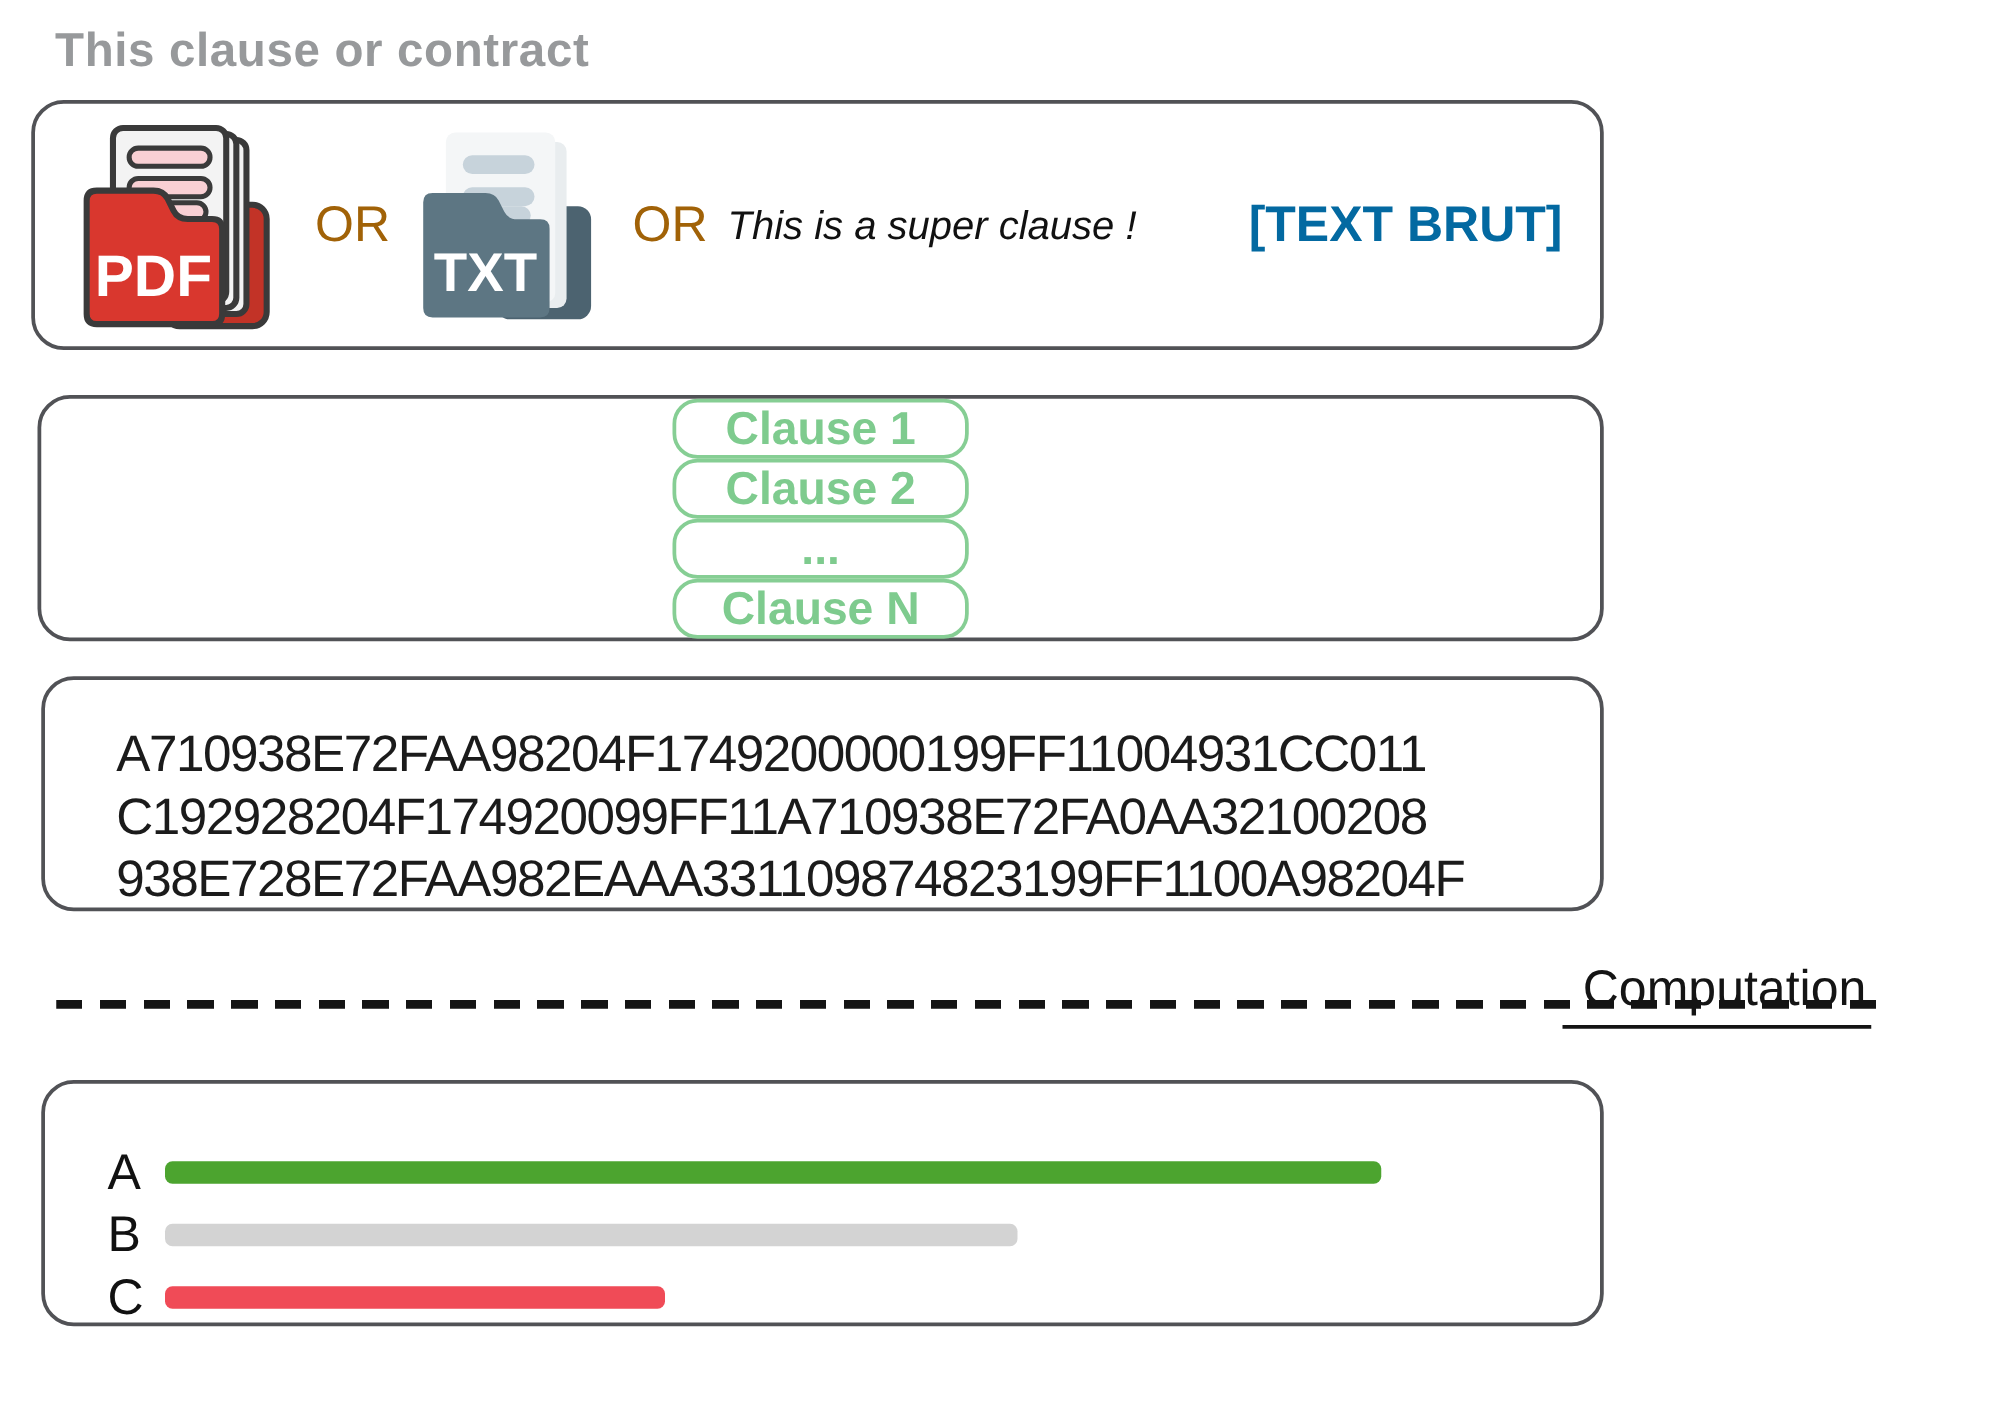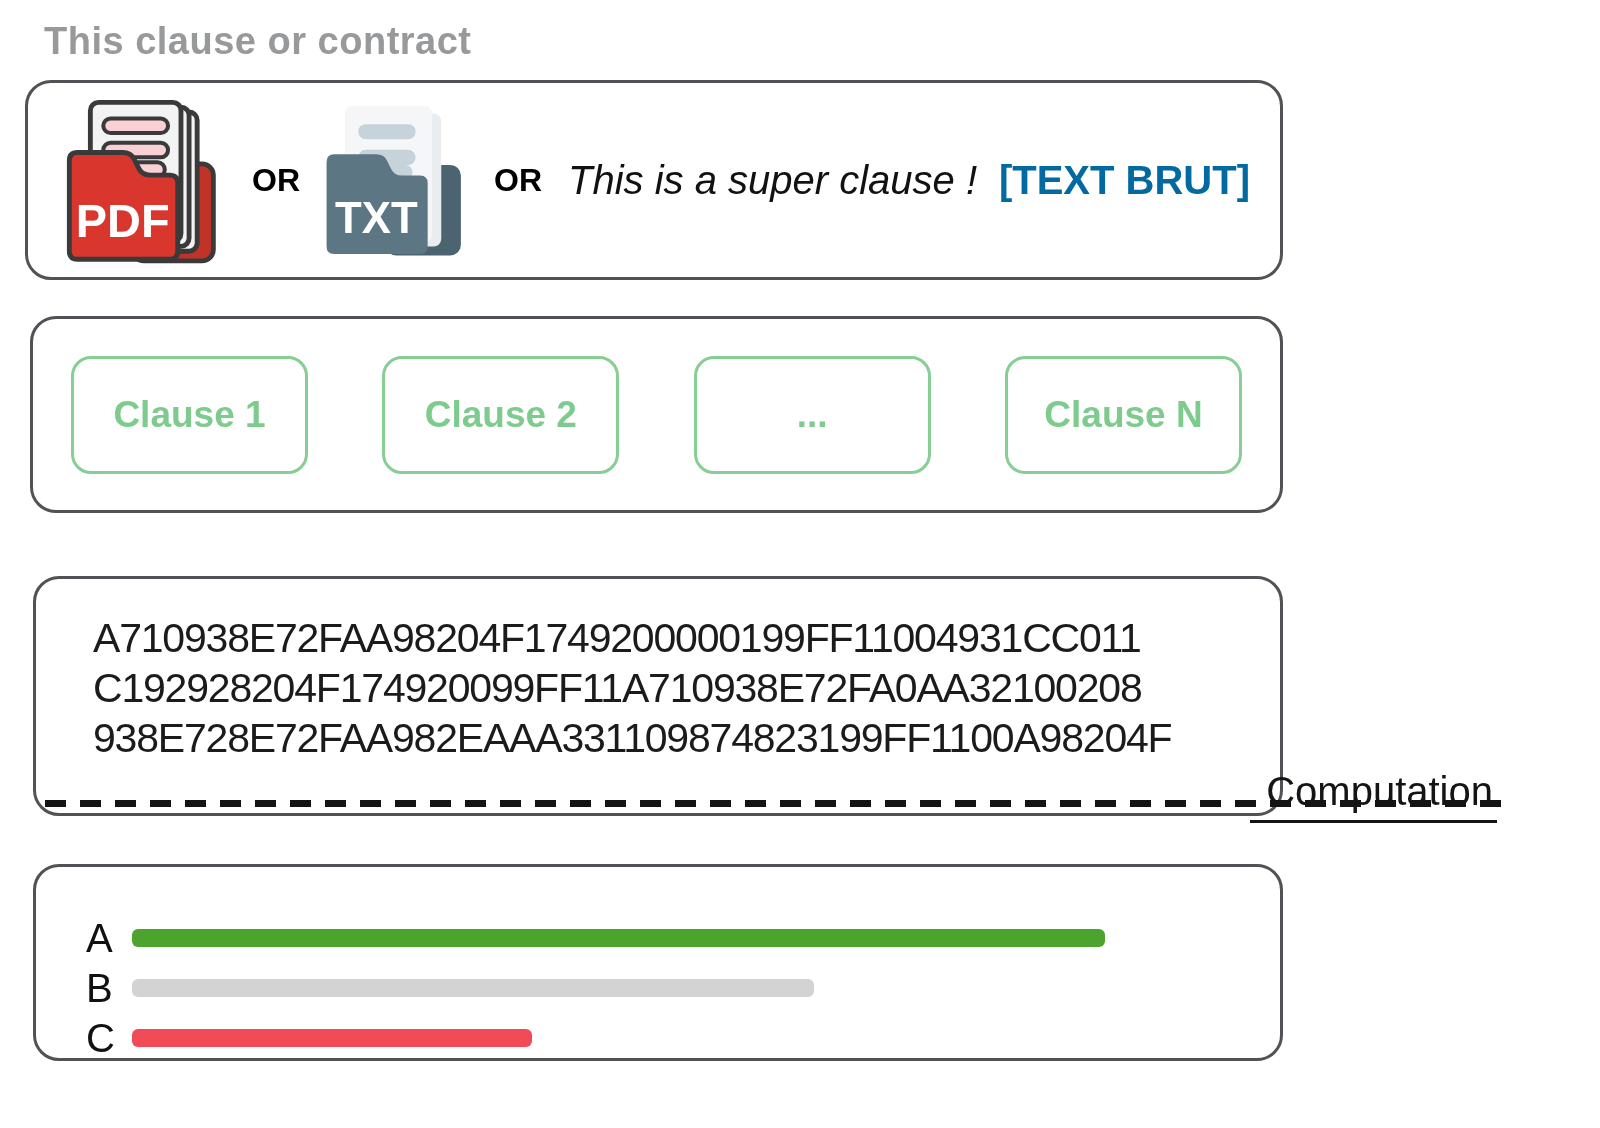--- a/index.html
+++ b/index.html
@@ -5,29 +5,29 @@
   html,body{margin:0;padding:0;background:#ffffff;}
   body{font-family:"Liberation Sans",sans-serif;color:#1b1b1b;}
   .canvas{position:relative;width:1600px;height:1128px;background:#ffffff;overflow:hidden;}
 
   .page-title{position:absolute;left:44px;top:20px;font-size:38px;font-weight:600;
     color:#97999b;letter-spacing:.5px;}
 
   .panel{position:absolute;border:3px solid #515256;border-radius:26px;box-sizing:border-box;background:#fff;}
   .panel-input{left:25px;top:80px;width:1258px;height:200px;display:flex;align-items:center;padding:0 30px;}
   .panel-clauses{left:30px;top:316px;width:1253px;height:197px;display:flex;align-items:center;
-    justify-content:space-between;padding:0 38px;}
-  .panel-encoding{left:33px;top:541px;width:1250px;height:240px;padding:34px 0 0 57px;margin-top:35px;}
+    justify-content:space-between;padding:0 38px;flex-direction:column;}
+  .panel-encoding{left:33px;top:541px;width:1250px;height:188px;padding:34px 0 0 57px;}
   .panel-results{left:33px;top:864px;width:1250px;height:197px;padding-top:46px;}
 
   .file-icon{flex:0 0 auto;}
-  .or-label{font-size:32px;font-weight:700;color:#000000;}
+  .or-label{font-size:40px;font-weight:400;color:#a16207;}
   .or-1{margin:0 16px 0 16px;}
   .or-2{margin:0 16px 0 12px;}
-  .free-text{font-size:40px;font-style:italic;color:#111;margin-left:10px;white-space:nowrap;}
+  .free-text{font-size:32px;font-style:italic;color:#111;white-space:nowrap;}
   .raw-tag{font-size:40px;font-weight:700;color:#0369a1;margin-left:auto;white-space:nowrap;}
 
   .clause-chip{width:237px;height:118px;border:3px solid #86ce94;border-radius:20px;box-sizing:border-box;
     display:flex;align-items:center;justify-content:center;font-size:37px;font-weight:700;color:#7ecb8e;
     background:#fff;}
 
   .hex-line{margin:0;font-size:41px;line-height:50px;letter-spacing:-1.2px;color:#1b1b1b;white-space:nowrap;}
 
   .computation-label{position:absolute;right:103px;top:769px;font-size:40px;color:#141414;
     padding:0 4px 6px 16px;border-bottom:3px solid #141414;}

